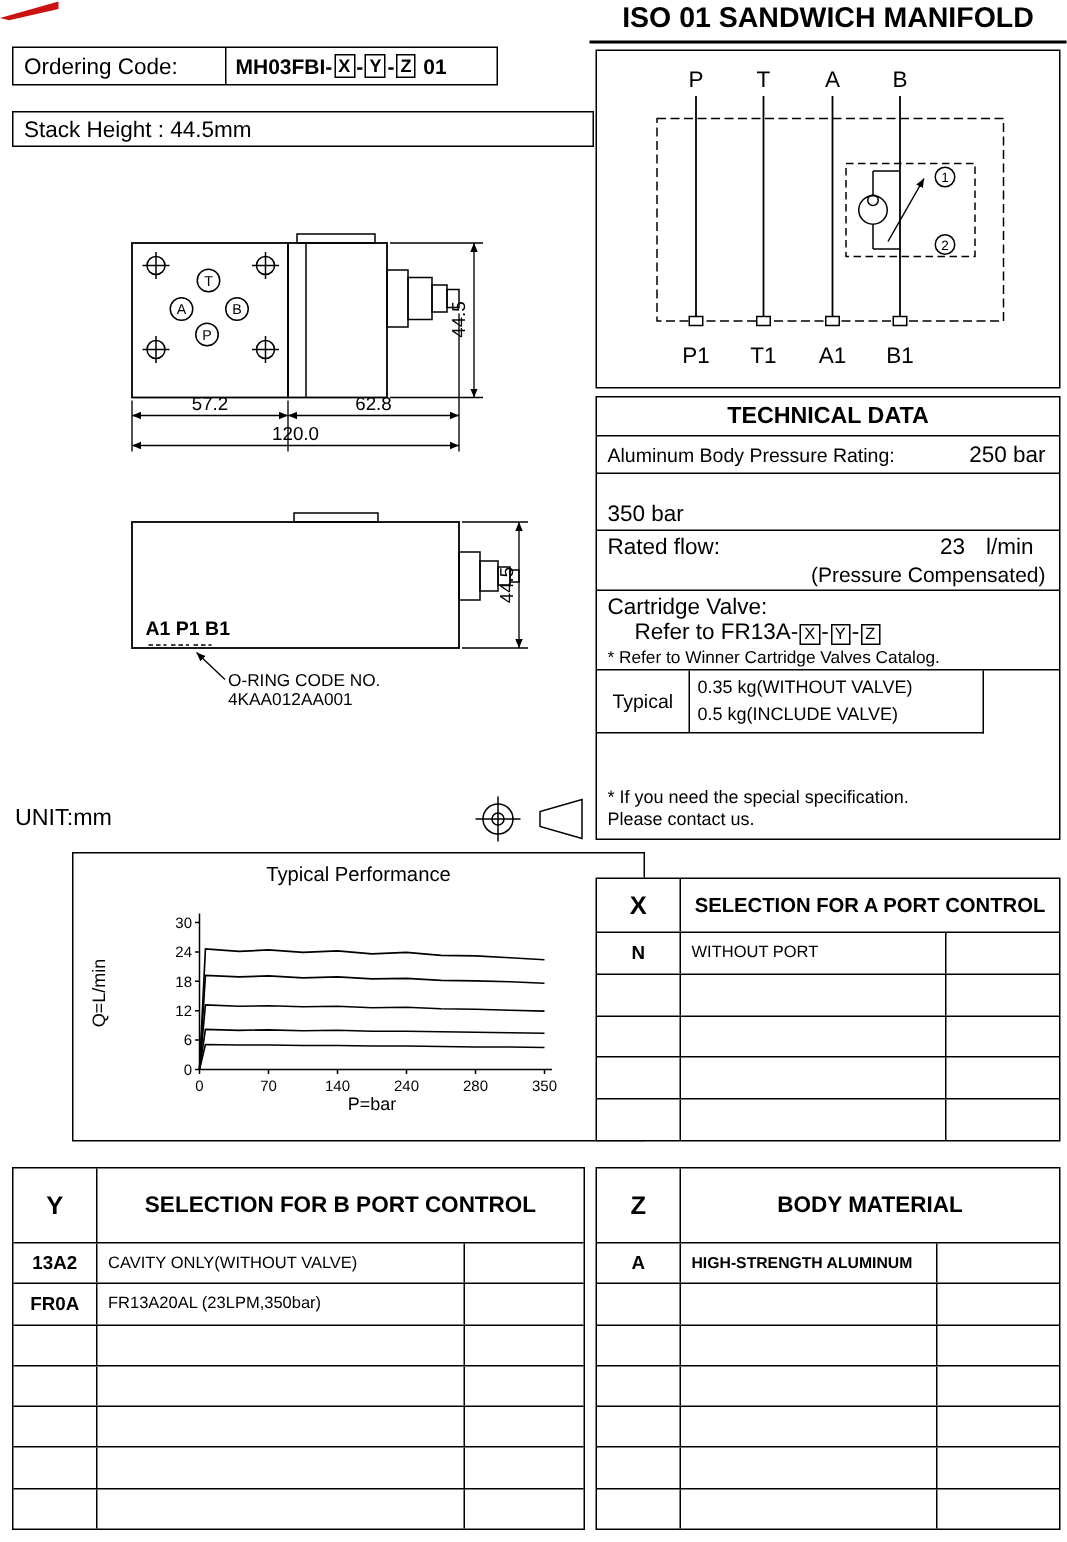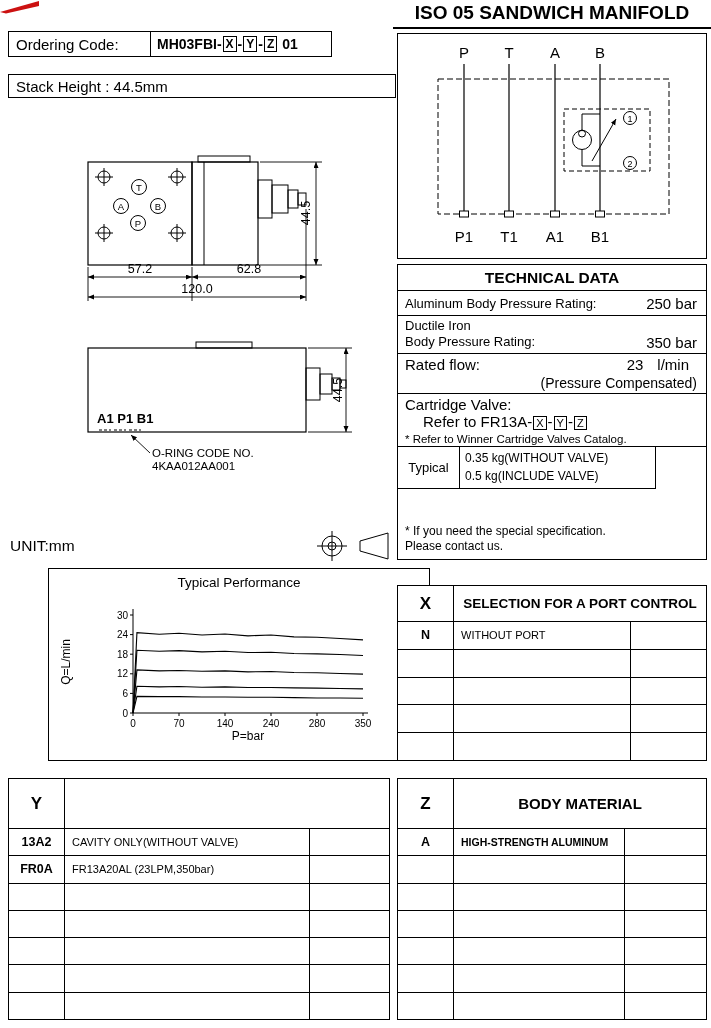--- a/index.html
+++ b/index.html
@@ -74,21 +74,21 @@
 
   #unit-label{left:10px;top:537px;font-size:15.5px;}
 </style>
 </head>
 <body>
 
 <svg class="abs" style="left:0;top:0" width="42" height="15">
   <polygon points="0,12 39,1 39,6 6,13.5" fill="#cc1111"></polygon>
 </svg>
 
-<div class="abs" id="page-title">ISO 05 SANDWICH MANIFOLD</div>
+<div class="abs" id="page-title">ISO 01 SANDWICH MANIFOLD</div>
 <div class="abs" id="title-underline"></div>
 
 <div class="panel" id="ordering-box">
   <div class="ord-label">Ordering Code:</div>
   <div class="ord-value"><span>MH03FBI-</span><span class="lbox">X</span><span>-</span><span class="lbox">Y</span><span>-</span><span class="lbox">Z</span><span> 01</span></div>
 </div>
 <div id="stack-box">Stack Height : 44.5mm</div>
 
 <div class="panel" style="left:397px;top:33px;width:310px;height:226px;">
   <svg width="307" height="223" viewBox="0 0 307 223">
@@ -143,24 +143,20 @@
   </svg>
 </div>
 
 <div class="panel" id="technical">
   <div class="t-title">TECHNICAL DATA</div>
   <div class="t-row t-r1">
     <span>Aluminum Body Pressure Rating:</span>
     <span class="val">250 bar</span>
   </div>
   <div class="t-row t-r2">
-    <span>
-      <span style="display:block">Ductile Iron</span>
-      <span style="display:block">Body Pressure Rating:</span>
-    </span>
     <span class="val">350 bar</span>
   </div>
   <div class="t-row t-r3">
     <div class="l1">
       <span>Rated flow:</span>
       <span><span>23</span><span class="unitv">l/min</span></span>
     </div>
     <div class="l2">(Pressure Compensated)</div>
   </div>
   <div class="t-row t-r4">
@@ -352,20 +348,21 @@
         <div class="tcell tcell-code"></div>
         <div class="tcell tcell-desc"></div>
         <div class="tcell tcell-extra"></div>
       </div>
     </div>
 </div>
 
 <div class="panel" id="table-y">
   <div class="thead">
     <div class="thead-code">Y</div>
+    <div class="thead-title">SELECTION FOR B PORT CONTROL</div>
   </div>
   <div class="trows">
       <div class="trow">
         <div class="tcell tcell-code">13A2</div>
         <div class="tcell tcell-desc">CAVITY ONLY(WITHOUT VALVE)</div>
         <div class="tcell tcell-extra"></div>
       </div>
       <div class="trow">
         <div class="tcell tcell-code">FR0A</div>
         <div class="tcell tcell-desc">FR13A20AL (23LPM,350bar)</div>

